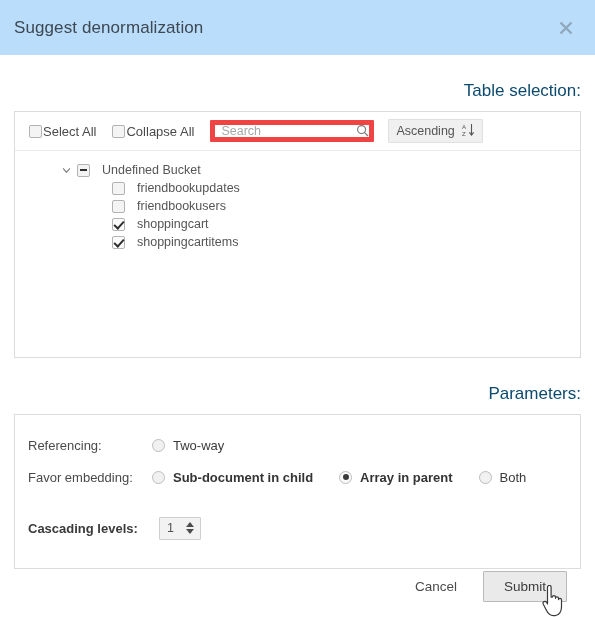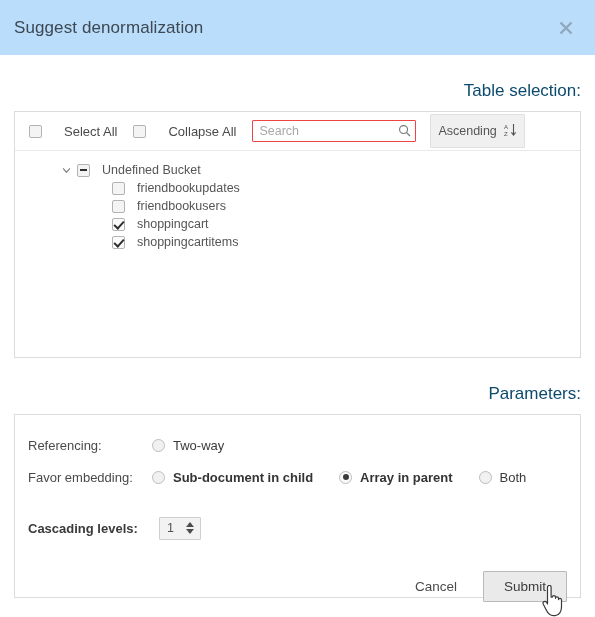--- a/index.html
+++ b/index.html
@@ -106,55 +106,55 @@
     left: 2px;
     top: 4px;
     width: 7px;
     height: 2px;
     background: #2f2f2f;
   }
 
   .toolbar-check {
     display: flex;
     align-items: center;
-    gap: 22px;
+    gap: 1px;
     margin-right: 16px;
     white-space: nowrap;
   }
   .toolbar-check span { font-size: 13px; color: #4a4a4a; }
 
   .search-wrap {
     position: relative;
     width: 164px;
     height: 22px;
     margin-right: 14px;
   }
   .search-input {
     width: 100%;
     height: 100%;
-    border: 1px solid #ef4444;
+    border: 5px solid #ef4444;
     box-sizing: border-box;
     padding: 0 22px 0 6px;
     font-family: "Liberation Sans", sans-serif;
     font-size: 12.5px;
     color: #4a4a4a;
     border-radius: 1px;
     outline: none;
     background: #fff;
   }
   .search-input::placeholder { color: #a8a8a8; }
   .search-icon {
     position: absolute;
     right: 5px;
     top: 4px;
     pointer-events: none;
   }
 
   .sort-select {
-    height: 34px;
+    height: 24px;
     background: #f0f0f0;
     border: 1px solid #e0e0e0;
     display: flex;
     align-items: center;
     gap: 7px;
     padding: 0 7px;
     box-sizing: border-box;
     border-radius: 1px;
     cursor: pointer;
   }
@@ -179,21 +179,21 @@
     height: 10px;
     flex: none;
     display: flex;
     align-items: center;
     justify-content: center;
     cursor: pointer;
   }
   .tree-row .label-gap { margin-left: 6px; }
 
   
-  .params-panel { height: 184px; padding: 0; }
+  .params-panel { height: 155px; padding: 0; }
   .param-row {
     display: flex;
     align-items: center;
     padding-left: 13px;
     height: 32px;
   }
   .param-row .pname {
     width: 124px;
     font-size: 13px;
     color: #4a4a4a;

